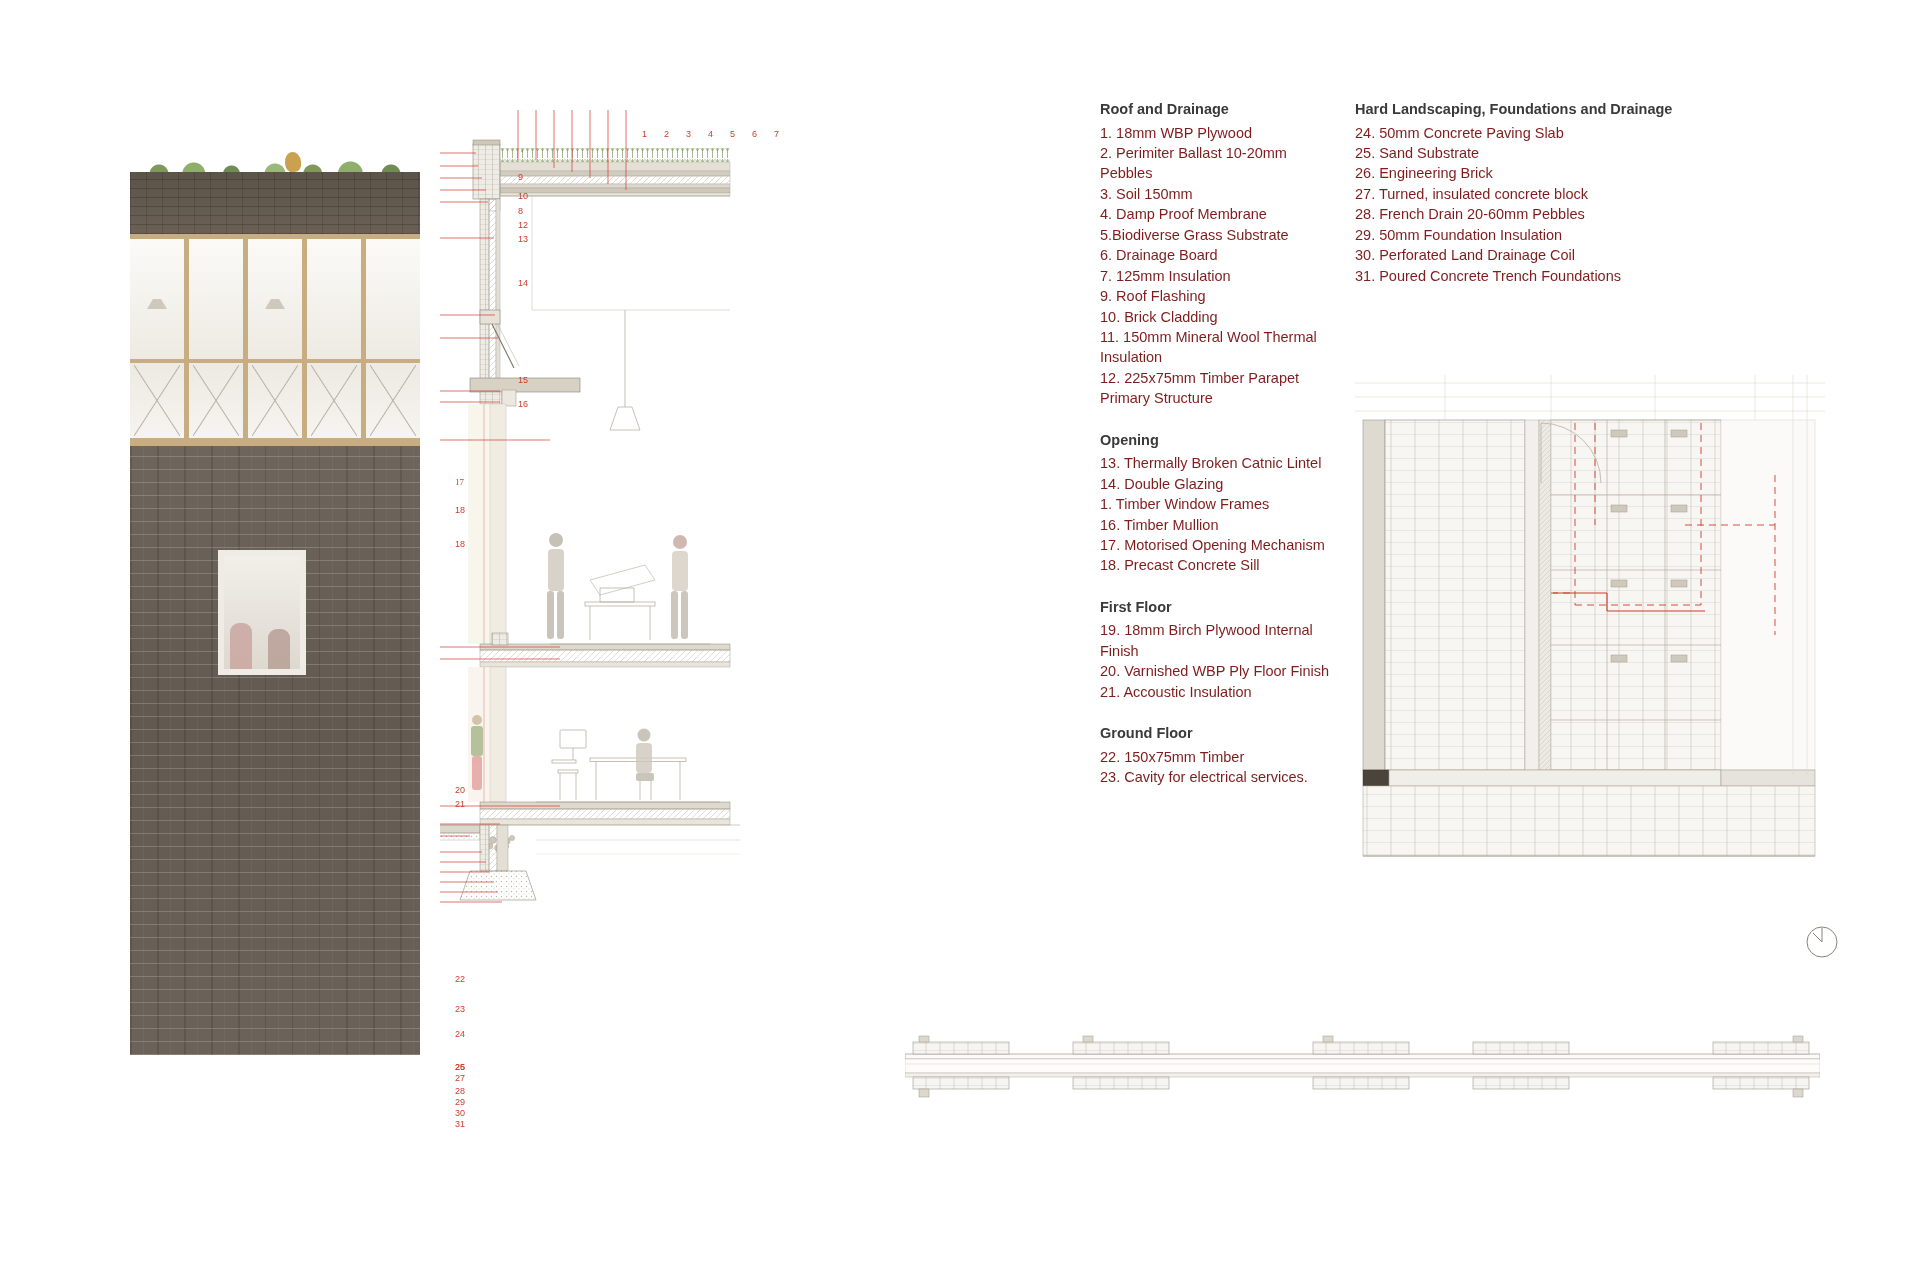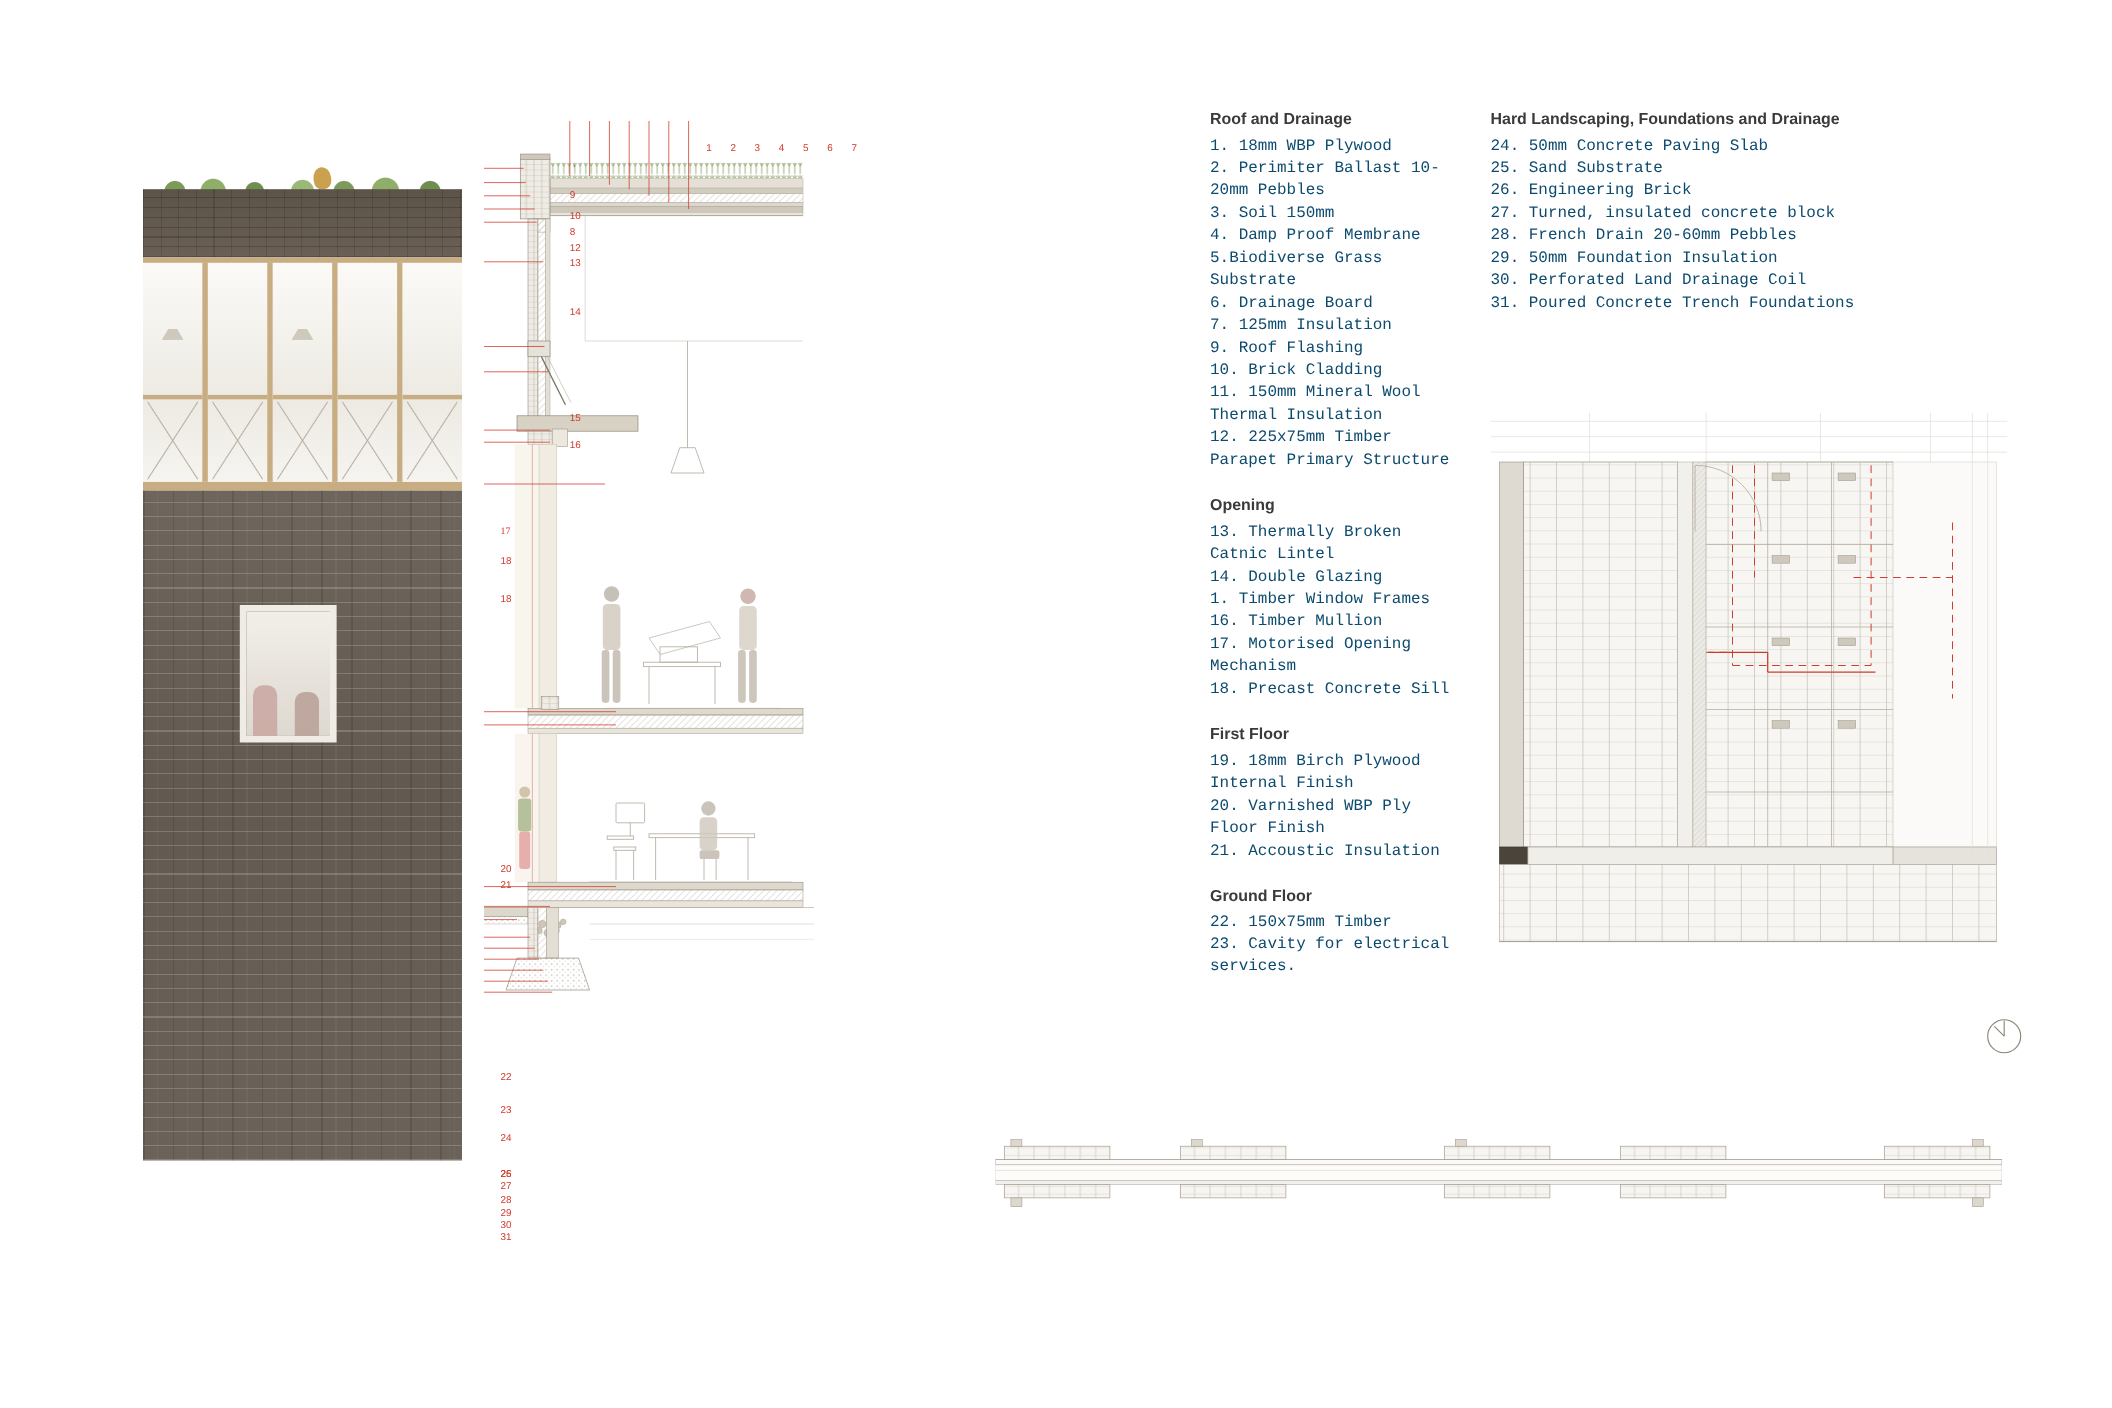--- a/index.html
+++ b/index.html
@@ -163,23 +163,22 @@
   .legend-group { margin-bottom: 22px; }
   .legend-title {
     font-size: 14.5px;
     font-weight: bold;
     color: #3a3a3a;
     margin-bottom: 3px;
     line-height: 1.35;
   }
   .legend-item {
     font-size: 14.5px;
-    color: #0c4a6e;
+    color: #7f1d1d;
     line-height: 1.41;
-    font-family: Liberation Mono, monospace;
   }
 
   #legend2 {
     position: absolute;
     left: 1355px; top: 100px;
     width: 420px;
   }
 
   
   #plan {

